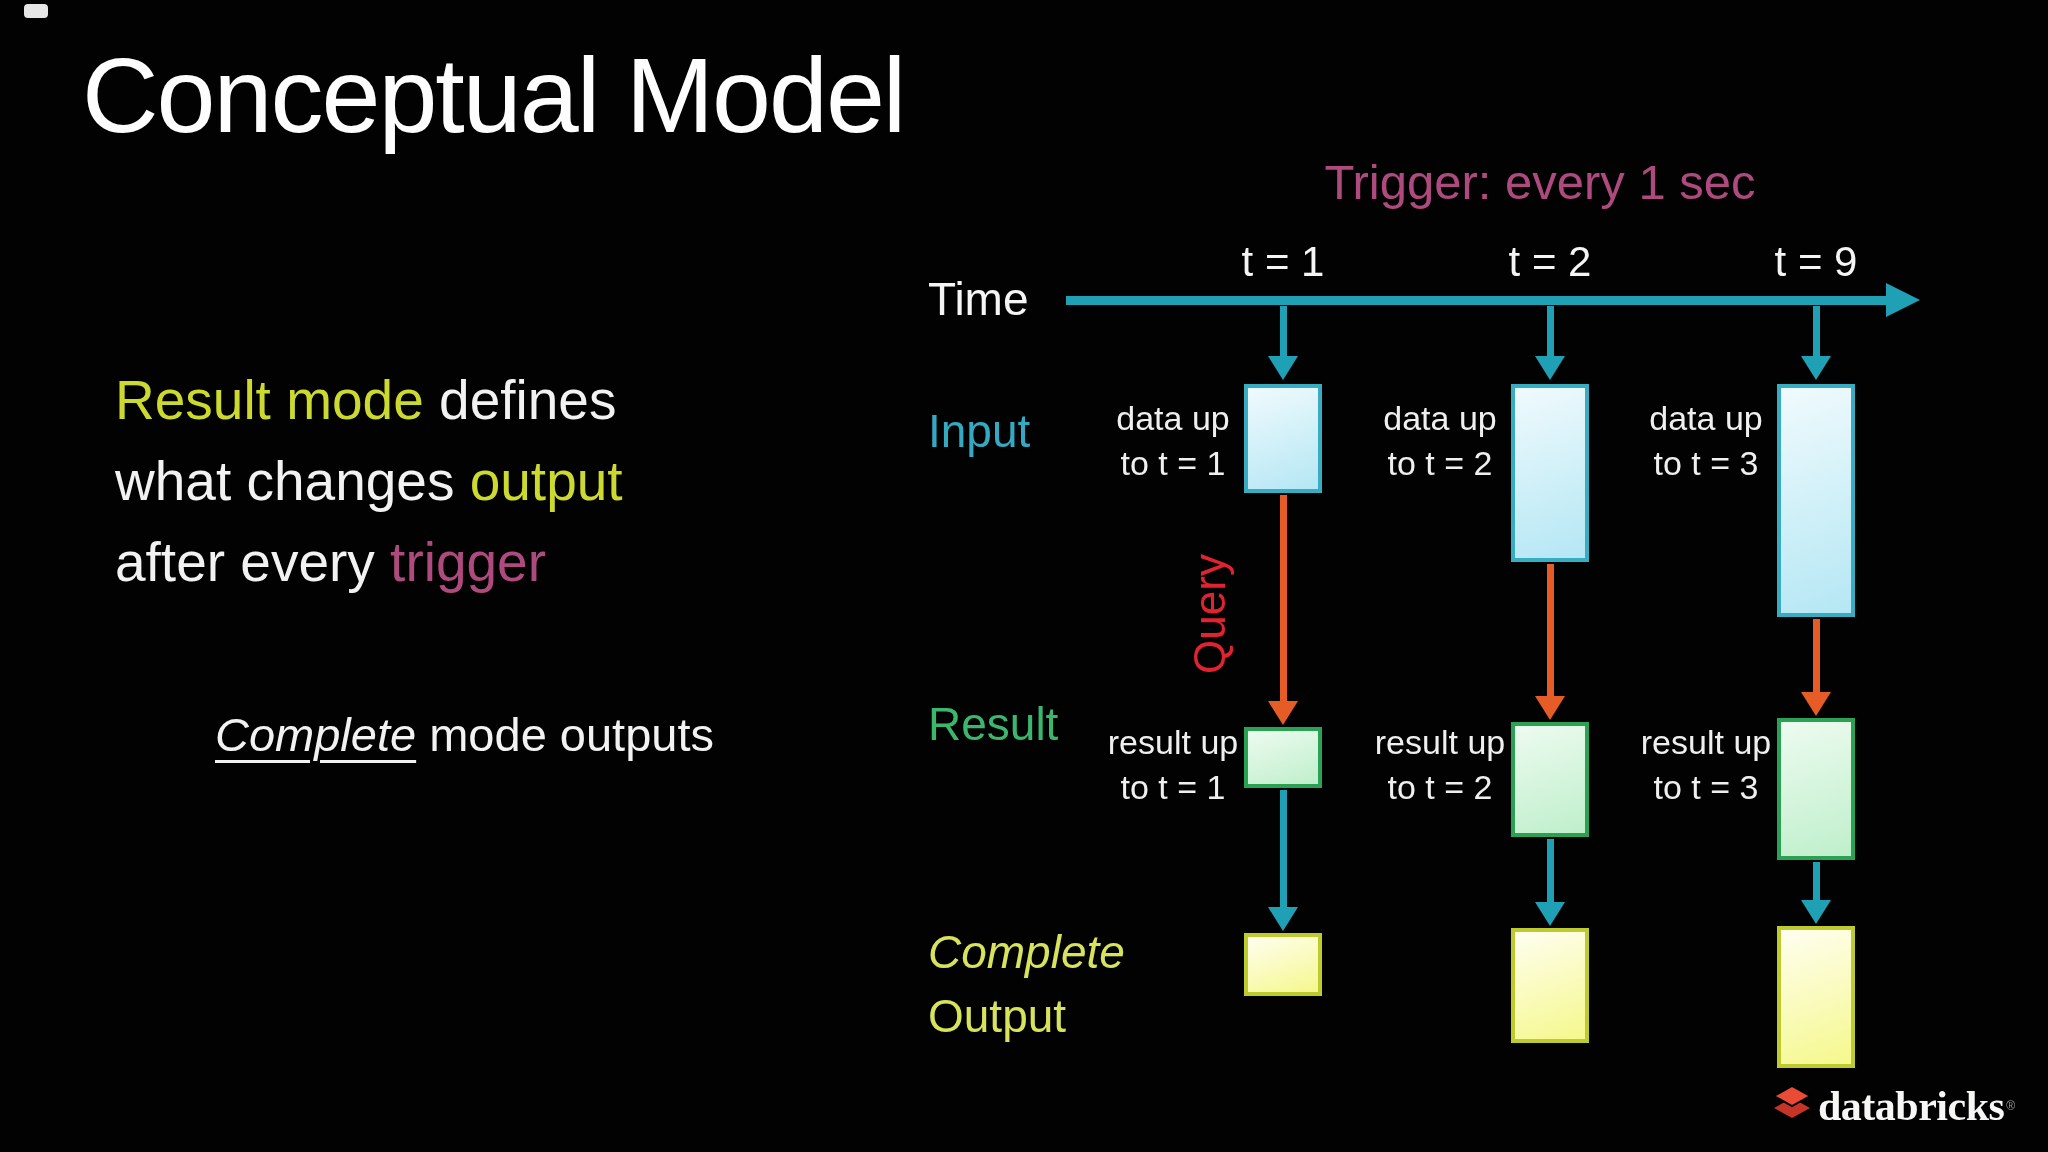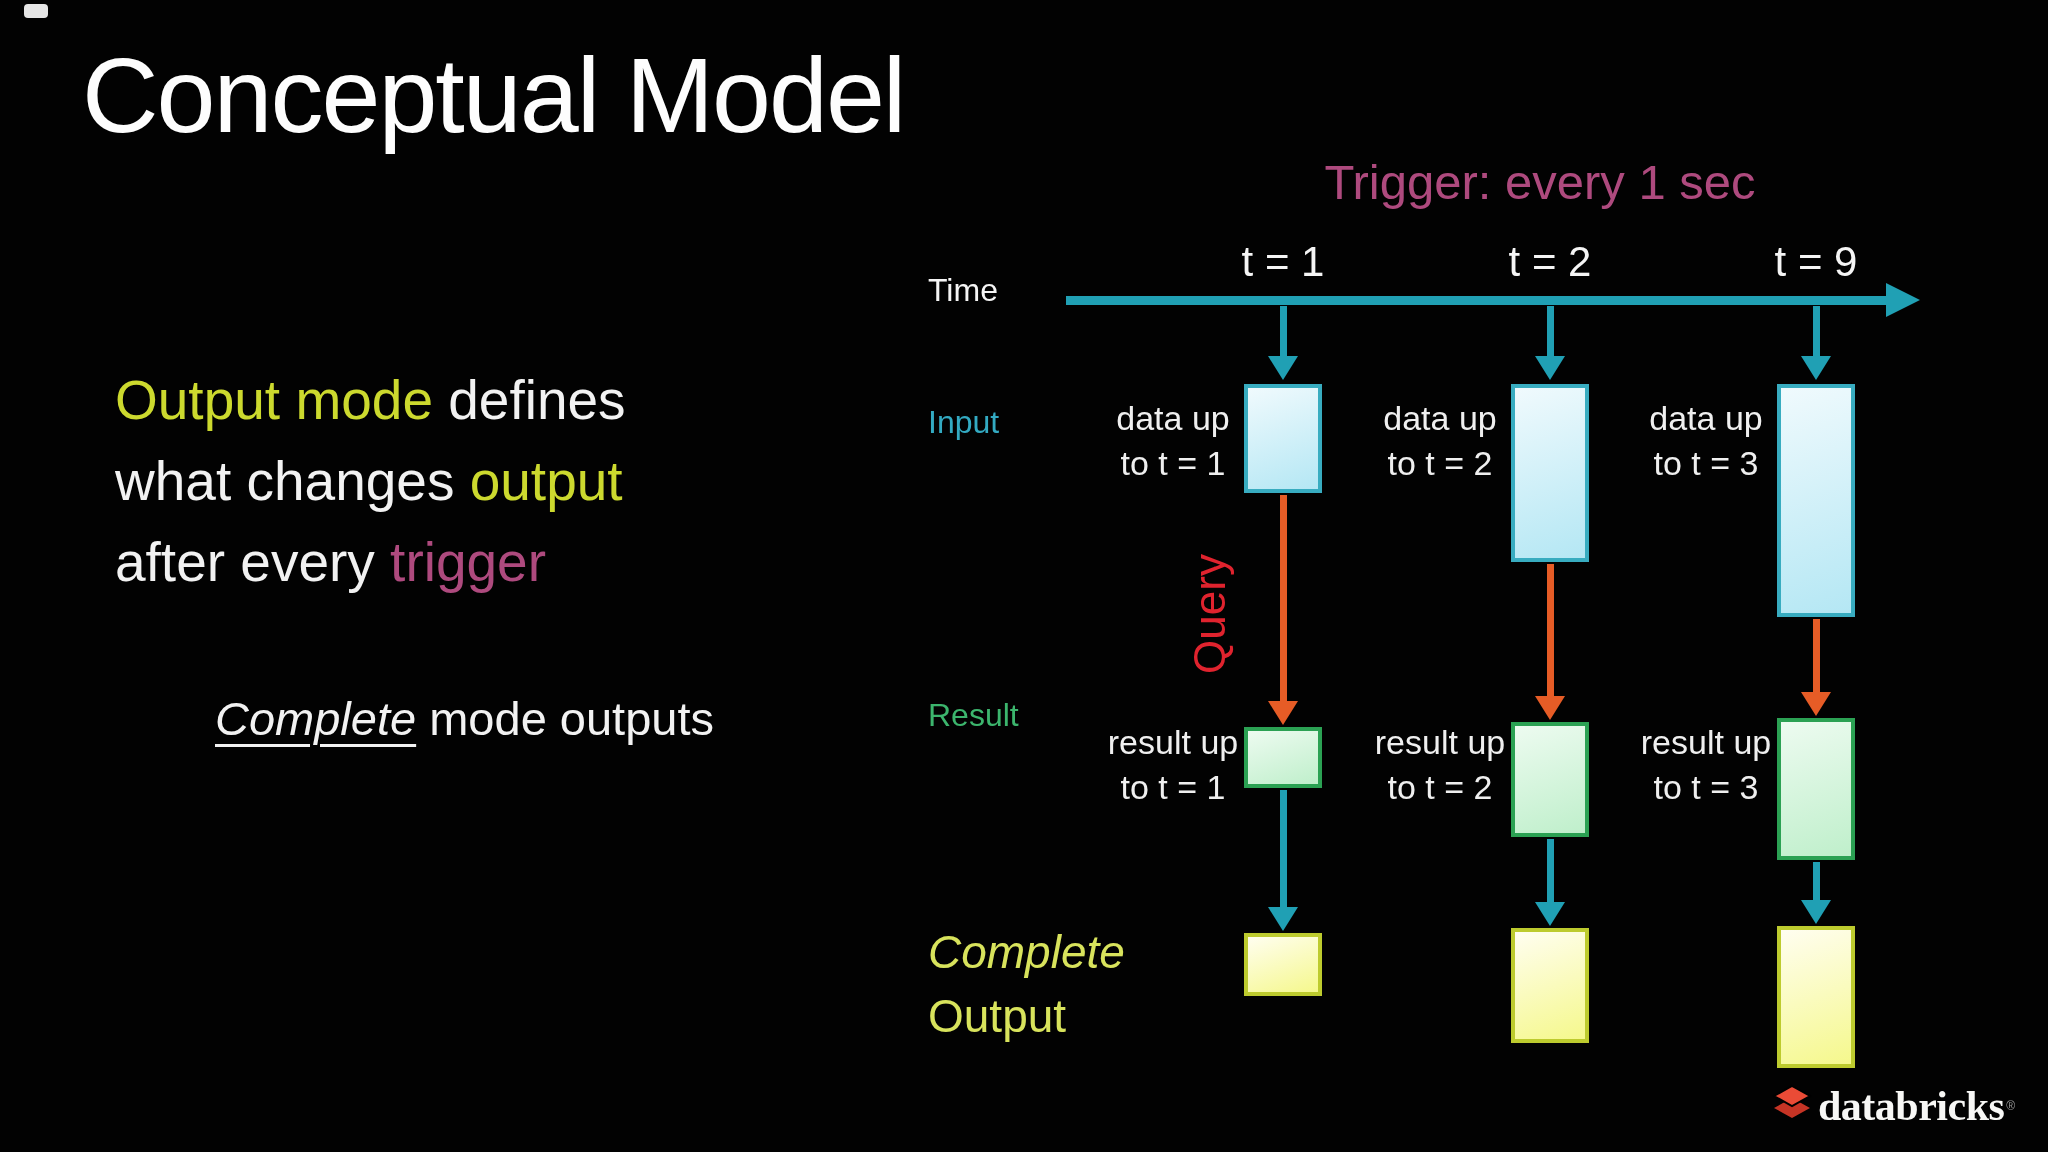--- a/index.html
+++ b/index.html
@@ -3,28 +3,28 @@
 <meta charset="utf-8">
 <style>
   html,body{margin:0;padding:0;background:#000;}
   .stage{position:relative;width:2048px;height:1152px;background:#020202;overflow:hidden;
          font-family:"Liberation Sans","DejaVu Sans",sans-serif;color:#f2f2f2;}
   .abs{position:absolute;}
 
   
   .title{left:82px;top:36px;font-size:106px;line-height:1.12;font-weight:400;letter-spacing:-2px;color:#fdfdfd;}
   .intro{left:115px;top:360px;font-size:55px;line-height:81px;font-weight:400;}
-  .note{left:215px;top:684px;font-size:47px;line-height:70px;}
+  .note{left:215px;top:700px;font-size:47px;line-height:70px;}
   .yellow{color:var(--yellow_text);}
   .mauve{color:var(--mauve);}
   .em-underline{font-style:italic;text-decoration:underline;text-underline-offset:9px;text-decoration-thickness:3px;}
 
   
   .trigger-label{left:1300px;top:154px;width:480px;text-align:center;font-size:49px;color:var(--mauve);}
-  .row-label{font-size:32px;}
+  .row-label{font-size:46px;}
   .time-label{left:928px;top:272px;color:#f5f5f5;}
   .input-label{left:928px;top:404px;color:var(--teal_bright);}
   .result-label{left:928px;top:697px;color:var(--green);}
   .complete-label{left:928px;top:920px;font-size:46px;line-height:64px;color:var(--yellow_label);}
   .complete-label .it{font-style:italic;}
   .query-label{left:1110px;top:590px;width:200px;height:48px;line-height:48px;text-align:center;
                font-size:44px;color:var(--red);transform:rotate(-90deg);}
 
   
   .timeline-bar{left:1066px;top:296px;width:822px;height:9px;background:var(--teal);}
@@ -56,21 +56,21 @@
 </head>
 <body>
 
 <div class="stage">
 
   <div class="abs artifact"></div>
 
   <div class="abs title">Conceptual Model</div>
 
   <div class="abs intro">
-    <div><span class="yellow">Output mode</span><span> defines</span></div>
+    <div><span class="yellow">Result mode</span><span> defines</span></div>
     <div><span>what changes </span><span class="yellow">output</span></div>
     <div><span>after every </span><span class="mauve">trigger</span></div>
   </div>
 
   <div class="abs note">
     <div><span class="em-underline">Complete</span><span> mode outputs</span></div>
   </div>
 
   <div class="abs trigger-label">Trigger: every 1 sec</div>
 

